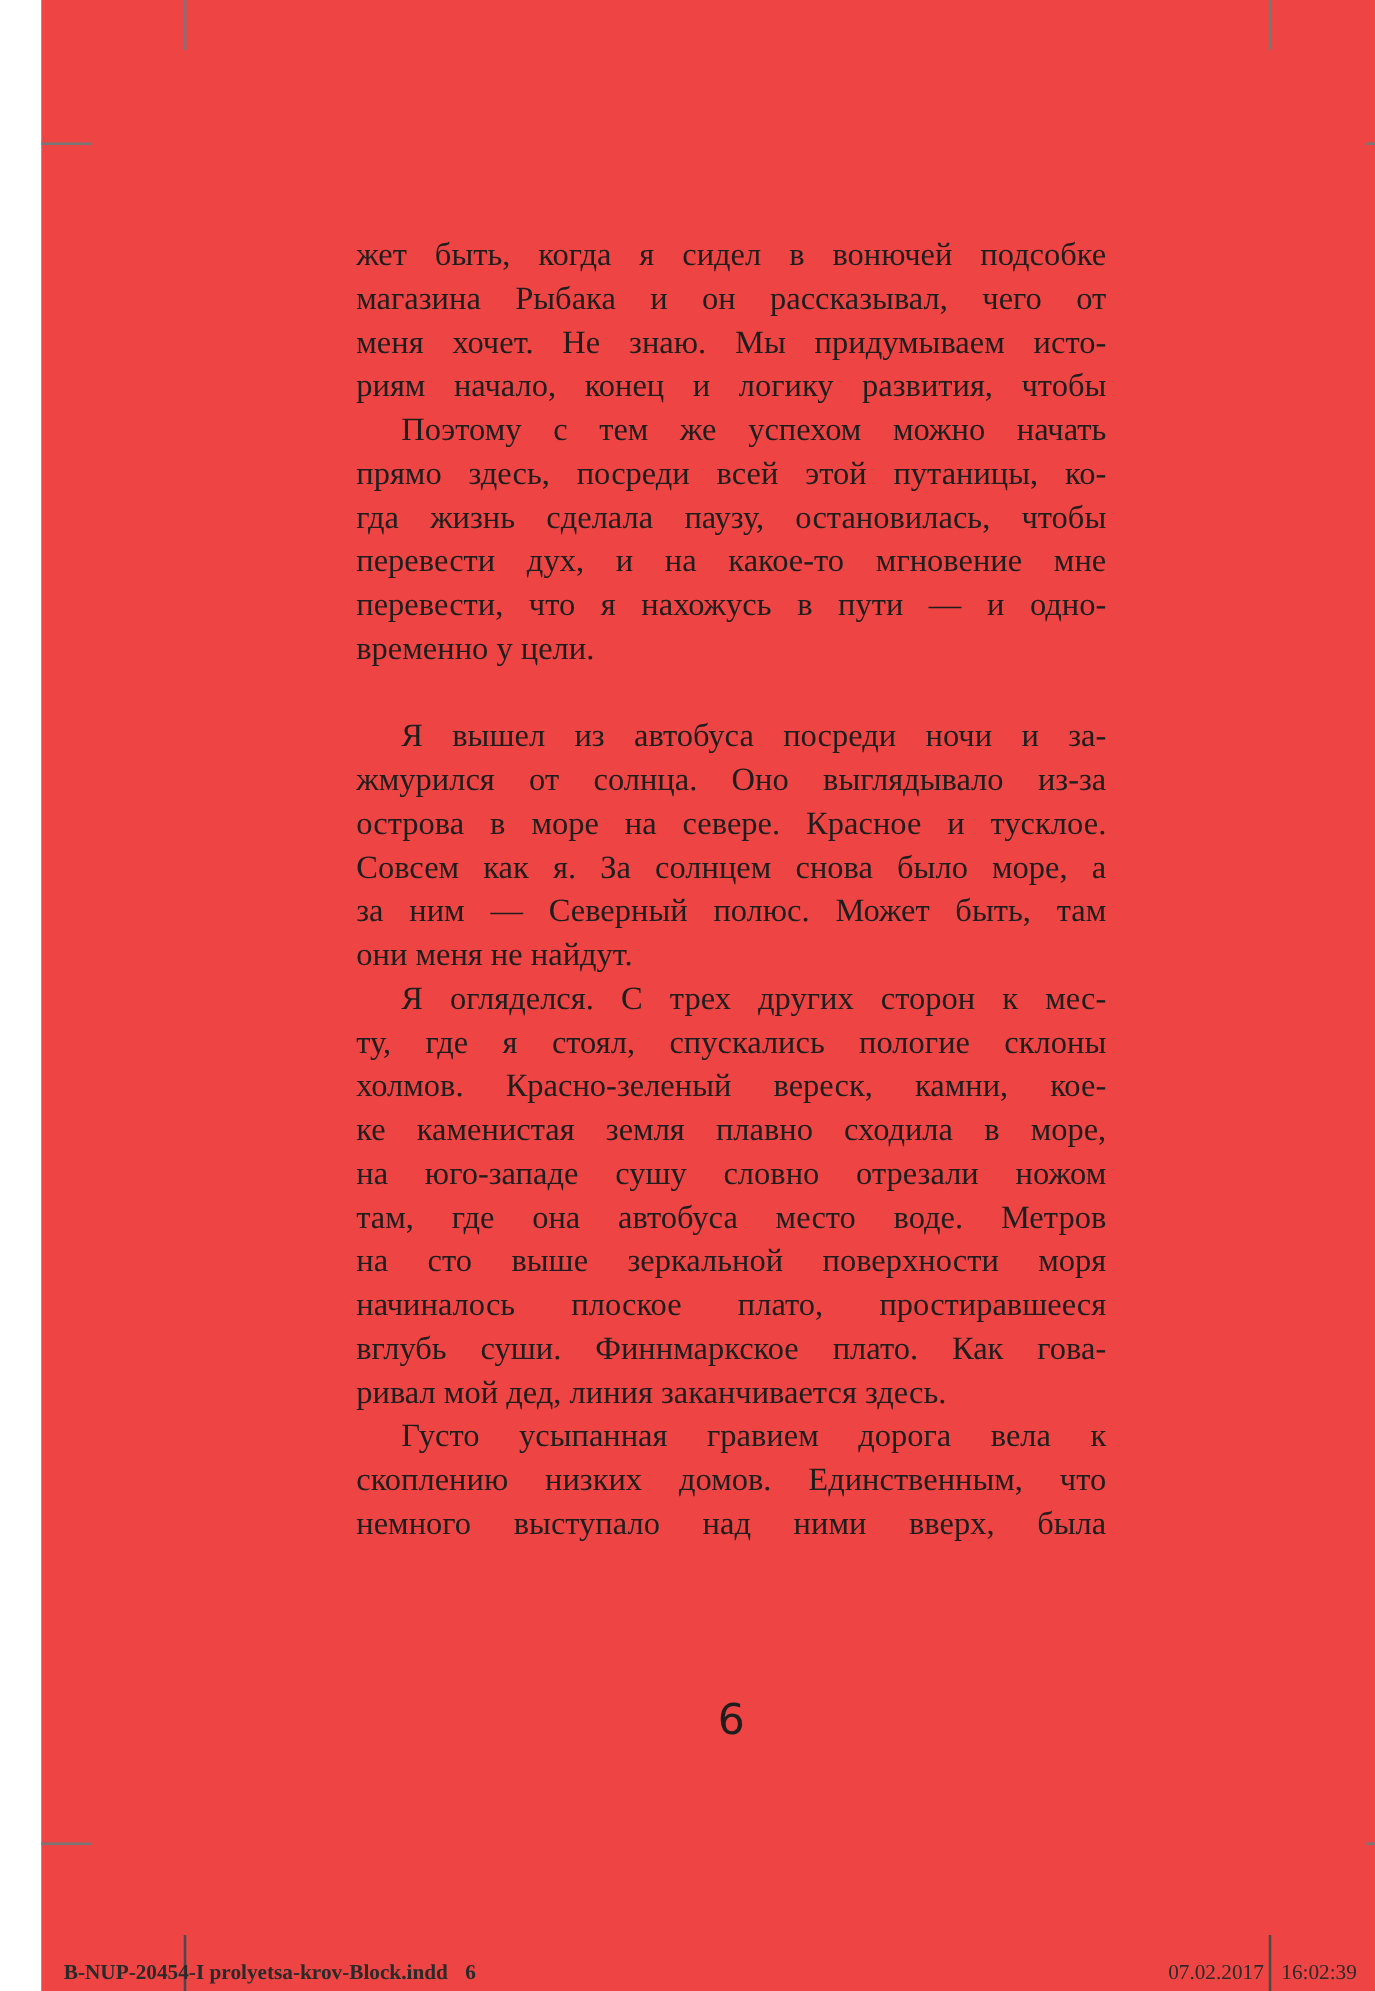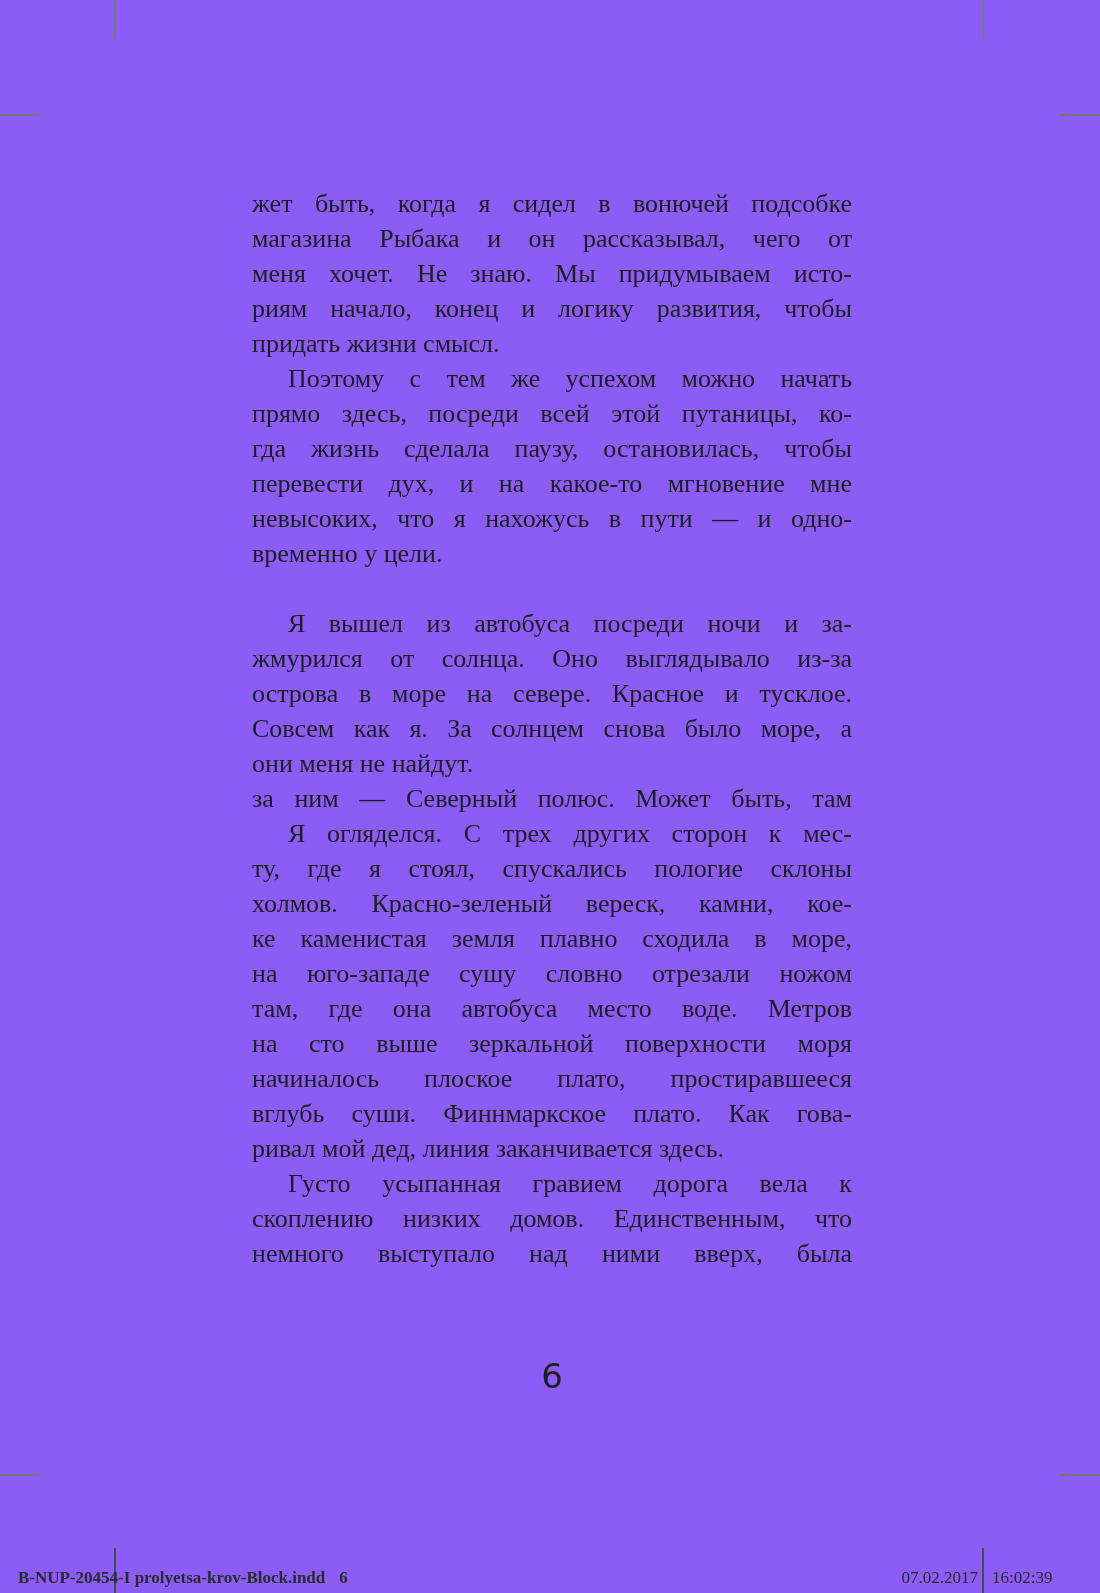--- a/index.html
+++ b/index.html
@@ -2,21 +2,21 @@
 <html><head>
 <meta charset="utf-8">
 <style>
   html, body { margin: 0; padding: 0; }
   body {
     width: 1100px; height: 1593px;
     background: #ffffff;
     font-family: "Liberation Serif", serif;
     position: relative; overflow: hidden;
   }
-  .sheet { position: absolute; inset: 0; background: #8b5cf6; }
+  .sheet { position: absolute; inset: 0; background: #ef4444; margin-left: 33px; }
 
   
   .cm { position: absolute; background: #777777; }
   .cm-tl-v { left: 114px; top: 0;      width: 2px;  height: 40px; }
   .cm-tr-v { left: 982px; top: 0;      width: 2px;  height: 40px; }
   .cm-tl-h { left: 0;     top: 114px;  width: 40px; height: 2px;  }
   .cm-tr-h { left: 1060px;top: 114px;  width: 40px; height: 2px;  }
   .cm-bl-h { left: 0;     top: 1474px; width: 40px; height: 2px;  }
   .cm-br-h { left: 1060px;top: 1474px; width: 40px; height: 2px;  }
   .cm-bl-v { left: 114px; top: 1548px; width: 1.5px; height: 45px; background:#4a4a4a; }
@@ -70,37 +70,36 @@
   <div class="cm cm-br-h"></div>
   <div class="cm cm-bl-v"></div>
   <div class="cm cm-br-v"></div>
 
   <div class="bodytext" style="color: rgb(30, 30, 30);">
       <div class="para">
         <div class="line">жет быть, когда я сидел в вонючей подсобке</div>
         <div class="line">магазина Рыбака и он рассказывал, чего от</div>
         <div class="line">меня хочет. Не знаю. Мы придумываем исто-</div>
         <div class="line">риям начало, конец и логику развития, чтобы</div>
-        <div class="line last">придать жизни смысл.</div>
       </div>
       <div class="para indent">
         <div class="line">Поэтому с тем же успехом можно начать</div>
         <div class="line">прямо здесь, посреди всей этой путаницы, ко-</div>
         <div class="line">гда жизнь сделала паузу, остановилась, чтобы</div>
         <div class="line">перевести дух, и на какое-то мгновение мне</div>
-        <div class="line">невысоких, что я нахожусь в пути — и одно-</div>
+        <div class="line">перевести, что я нахожусь в пути — и одно-</div>
         <div class="line last">временно у цели.</div>
       </div>
       <div class="para indent space-before">
         <div class="line">Я вышел из автобуса посреди ночи и за-</div>
         <div class="line">жмурился от солнца. Оно выглядывало из-за</div>
         <div class="line">острова в море на севере. Красное и тусклое.</div>
         <div class="line">Совсем как я. За солнцем снова было море, а</div>
+        <div class="line">за ним — Северный полюс. Может быть, там</div>
         <div class="line last">они меня не найдут.</div>
-        <div class="line">за ним — Северный полюс. Может быть, там</div>
       </div>
       <div class="para indent">
         <div class="line">Я огляделся. С трех других сторон к мес-</div>
         <div class="line">ту, где я стоял, спускались пологие склоны</div>
         <div class="line">холмов. Красно-зеленый вереск, камни, кое-</div>
         <div class="line">ке каменистая земля плавно сходила в море,</div>
         <div class="line">на юго-западе сушу словно отрезали ножом</div>
         <div class="line">там, где она автобуса место воде. Метров</div>
         <div class="line">на сто выше зеркальной поверхности моря</div>
         <div class="line">начиналось плоское плато, простиравшееся</div>

